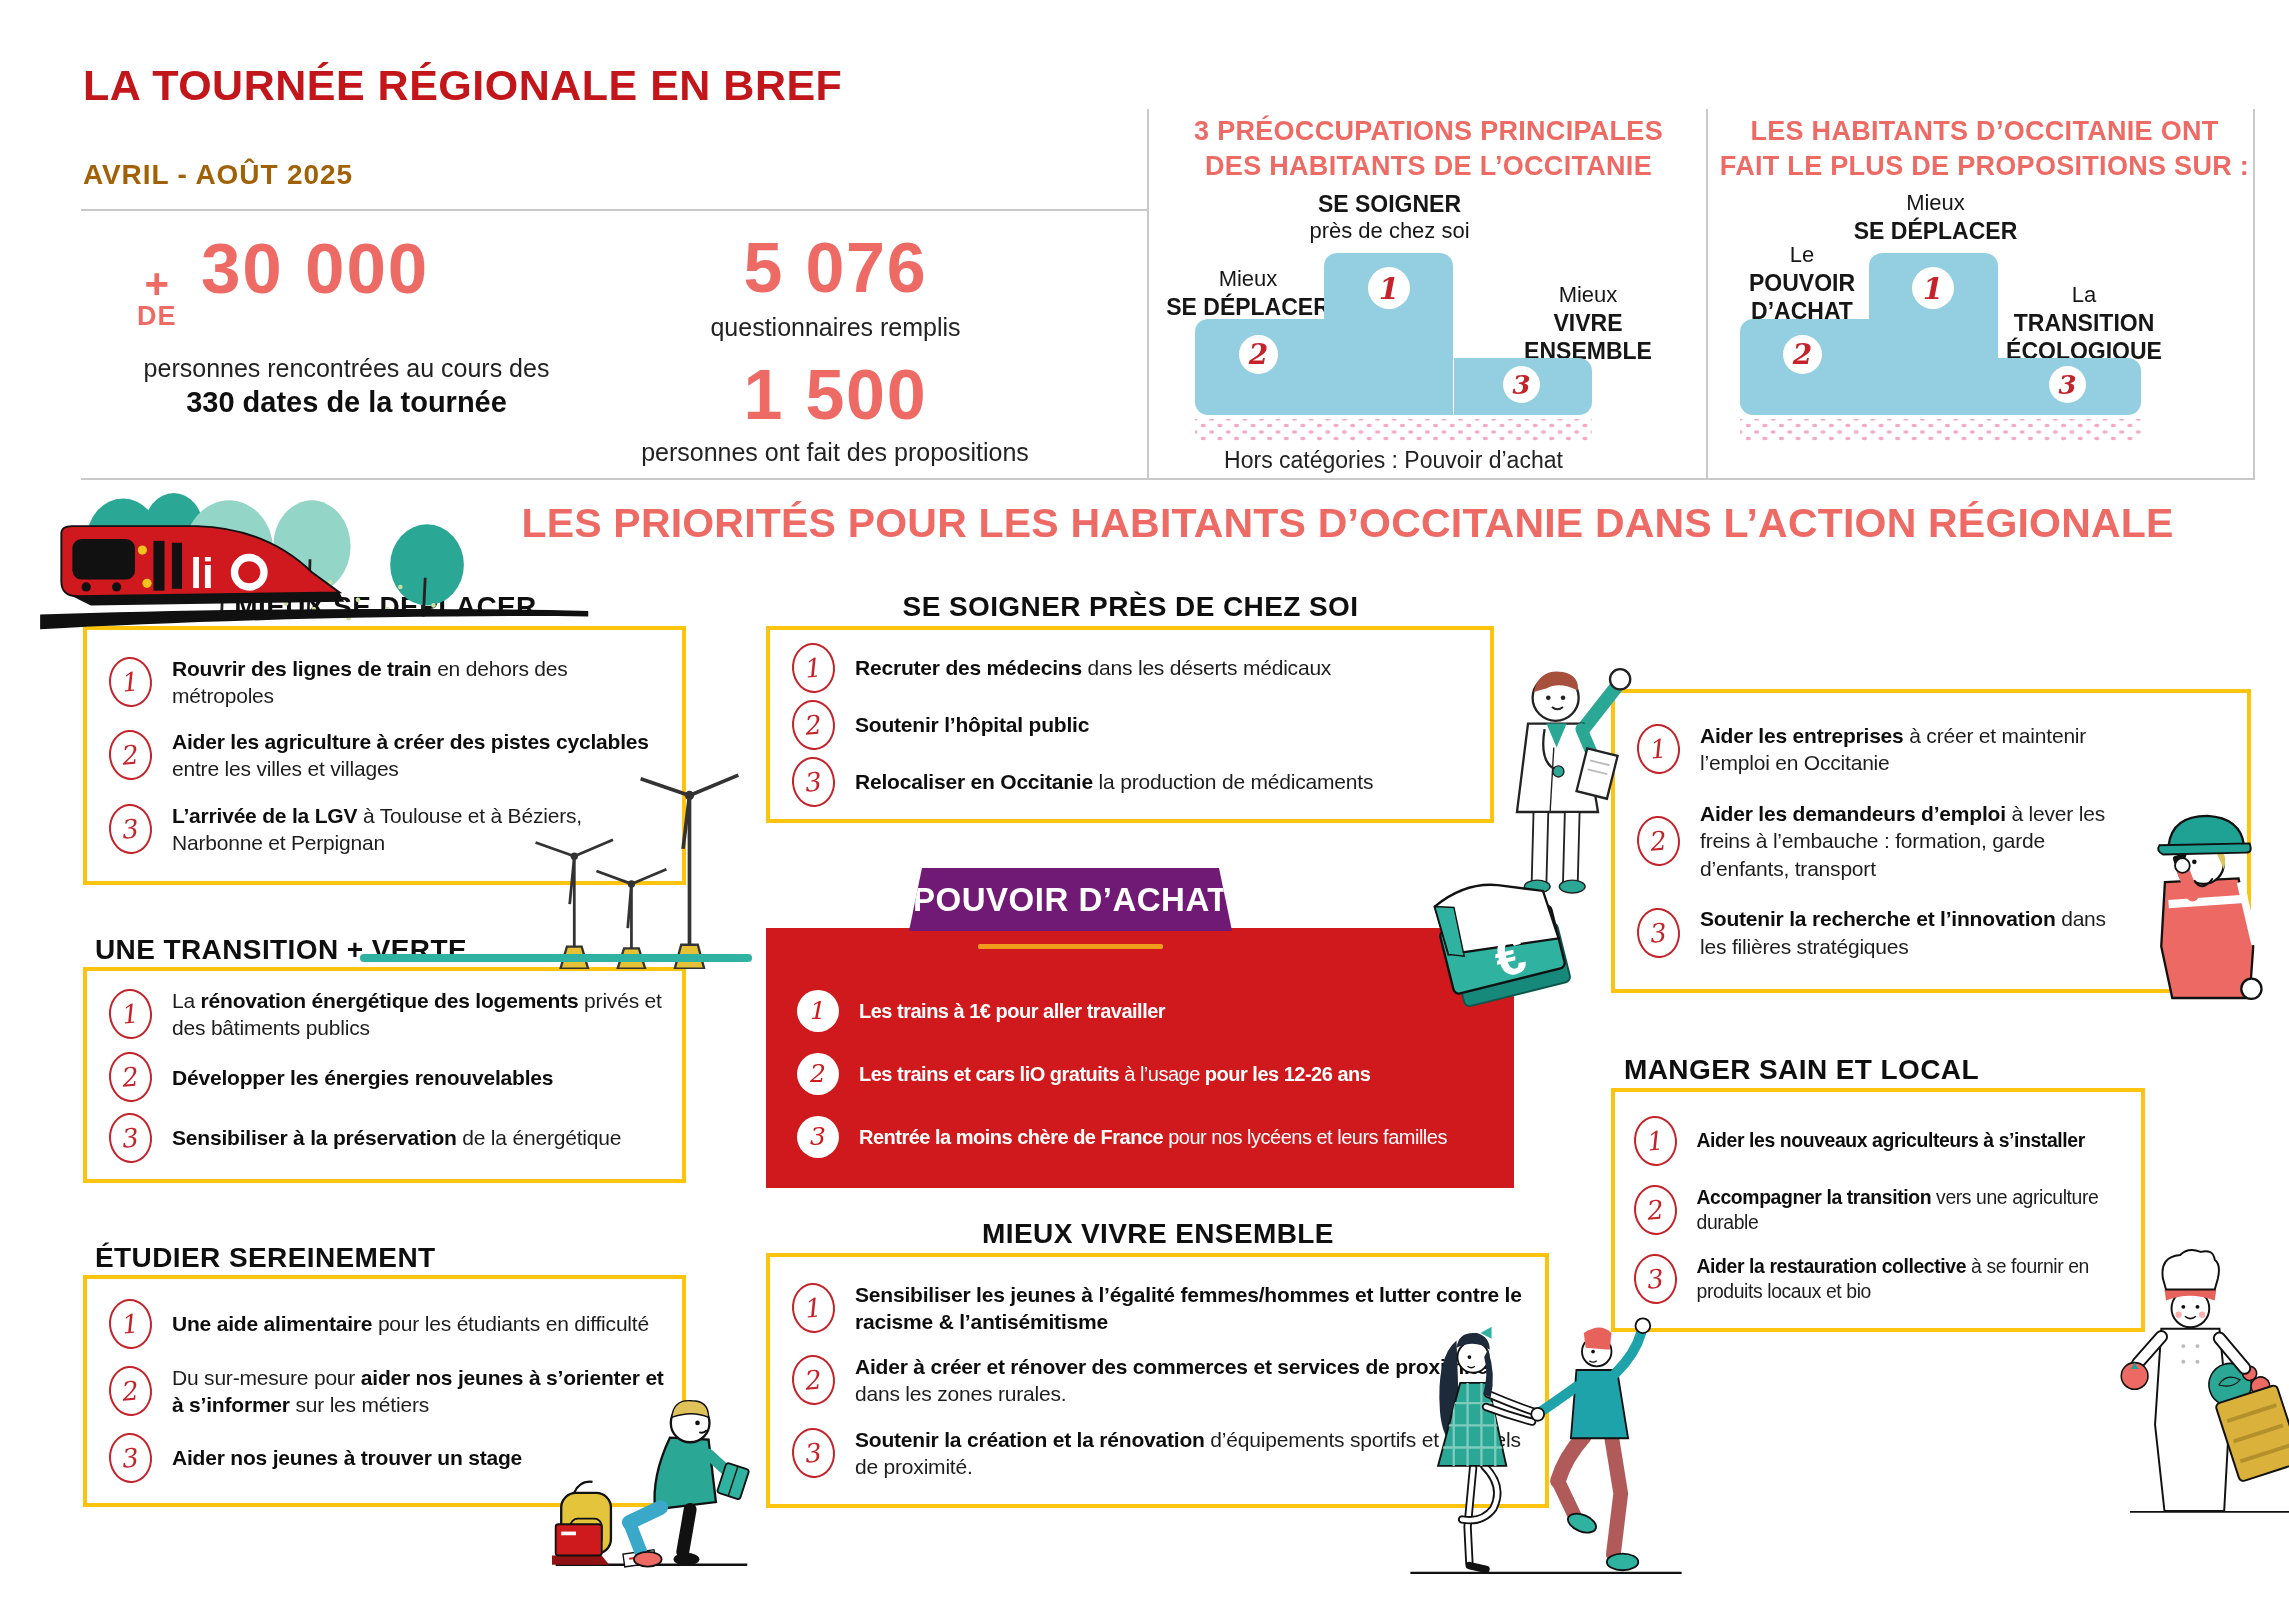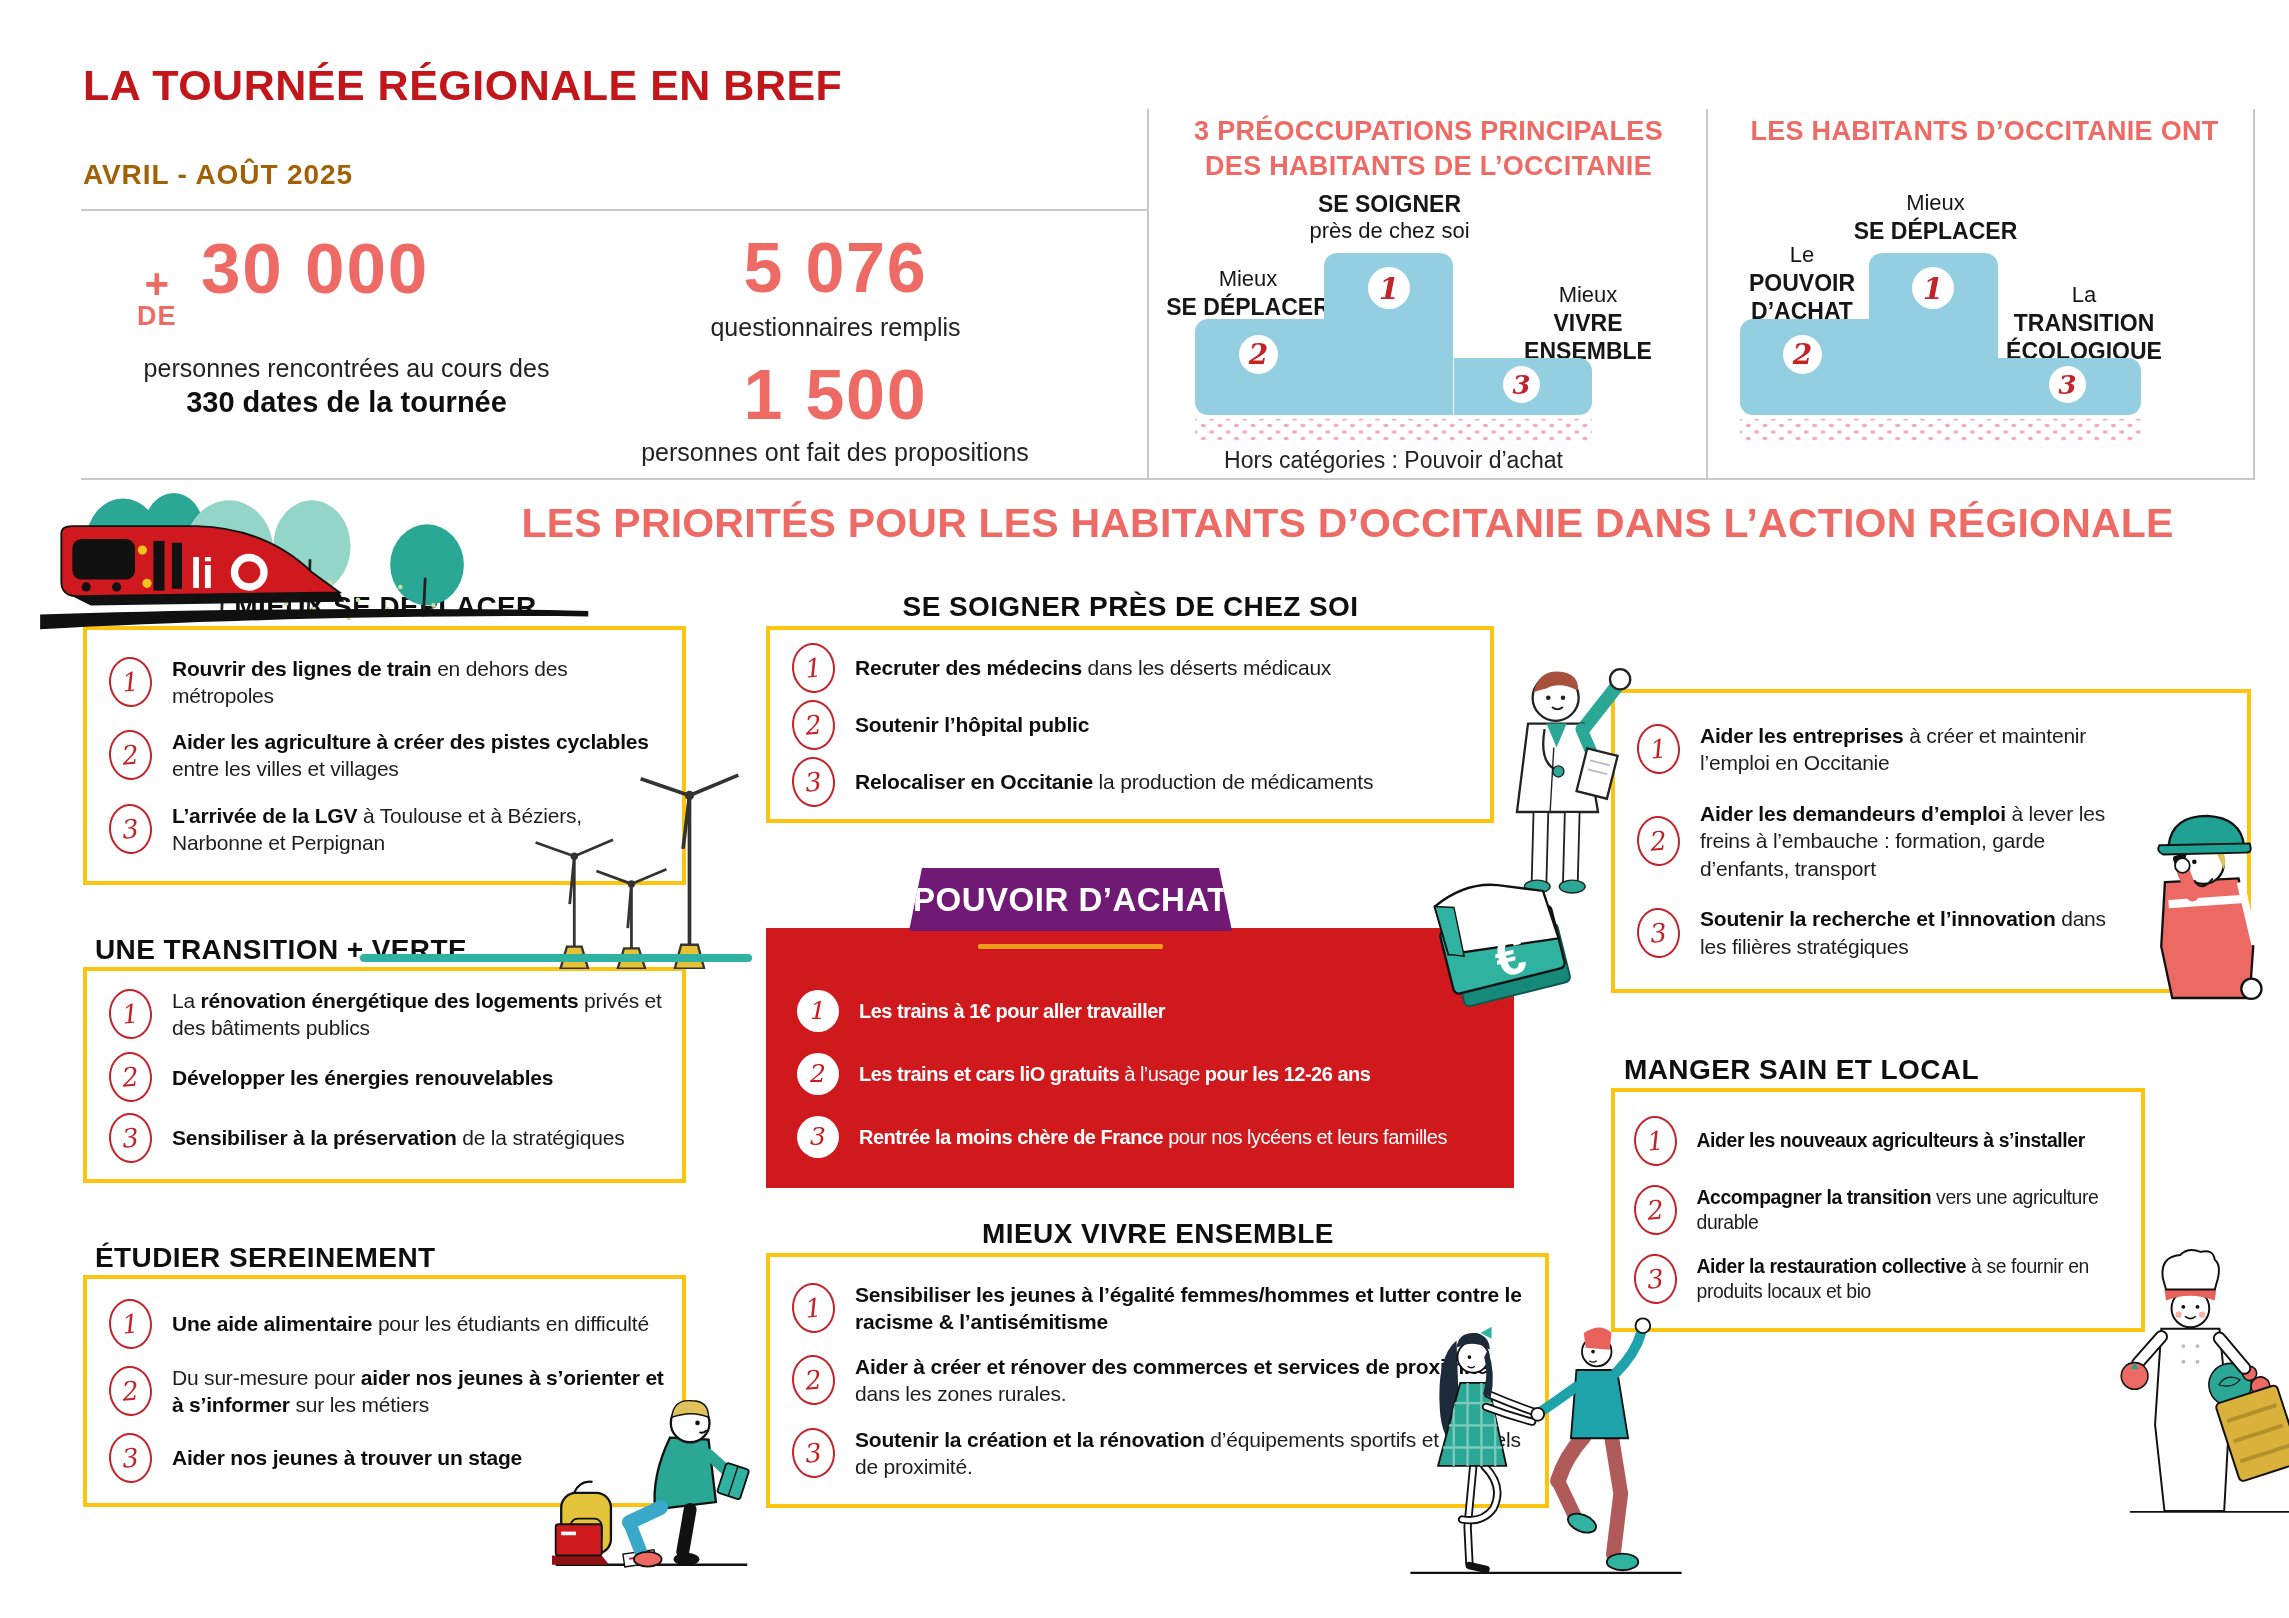--- a/index.html
+++ b/index.html
@@ -92,20 +92,21 @@
   <div class="pod" style="left:1324px;top:253px;width:129px;height:162px;border-radius:13px 13px 0 0;"></div>
   <div class="pod" style="left:1454px;top:358px;width:138px;height:57px;border-radius:0 13px 13px 0;"></div>
   <div class="pod-circle" style="left:1368px;top:267px;width:42px;height:42px;font-size:29.5px;">1</div>
   <div class="pod-circle" style="left:1239px;top:335px;width:39px;height:39px;font-size:28px;">2</div>
   <div class="pod-circle" style="left:1503px;top:366px;width:37px;height:37px;font-size:26px;">3</div>
   <div class="dots" style="left:1195px;top:419px;width:397px;height:22px;"></div>
   <div class="footnote" style="left:1181px;top:447px;width:425px;">Hors catégories : Pouvoir d’achat</div>
 
   <div class="panel-title" style="left:1718px;top:114px;width:533px;">
     <div>LES HABITANTS D’OCCITANIE ONT</div>
+    <div>FAIT LE PLUS DE PROPOSITIONS SUR :</div>
   </div>
   <div class="pod-label" style="left:1820px;top:190px;width:231px;">
       <div class="pl">Mieux</div>
       <div class="pl b">SE DÉPLACER</div>
     </div>
   <div class="pod-label" style="left:1726px;top:242px;width:152px;">
       <div class="pl">Le</div>
       <div class="pl b">POUVOIR</div>
       <div class="pl b">D’ACHAT</div>
     </div>
@@ -184,21 +185,21 @@
         <div class="item">
           <div class="num">1</div>
           <p><span>La </span><b>rénovation énergétique des logements</b><span> privés et des bâtiments publics</span></p>
         </div>
         <div class="item">
           <div class="num">2</div>
           <p><b>Développer les énergies renouvelables</b></p>
         </div>
         <div class="item">
           <div class="num">3</div>
-          <p><b>Sensibiliser à la préservation</b><span> de la stratégiques</span></p>
+          <p><b>Sensibiliser à la préservation</b><span> de la énergétique</span></p>
         </div>
       </div>
   </div>
 
   <div class="box-red" style="left:766px;top:928px;width:748px;height:260px;">
     <div class="items box-red-items" style="left:31px;right:16.6px;top:41px;bottom:9.2px;">
         <div class="item">
           <div class="num">1</div>
           <p><b>Les trains à 1€ pour aller travailler</b></p>
         </div>

